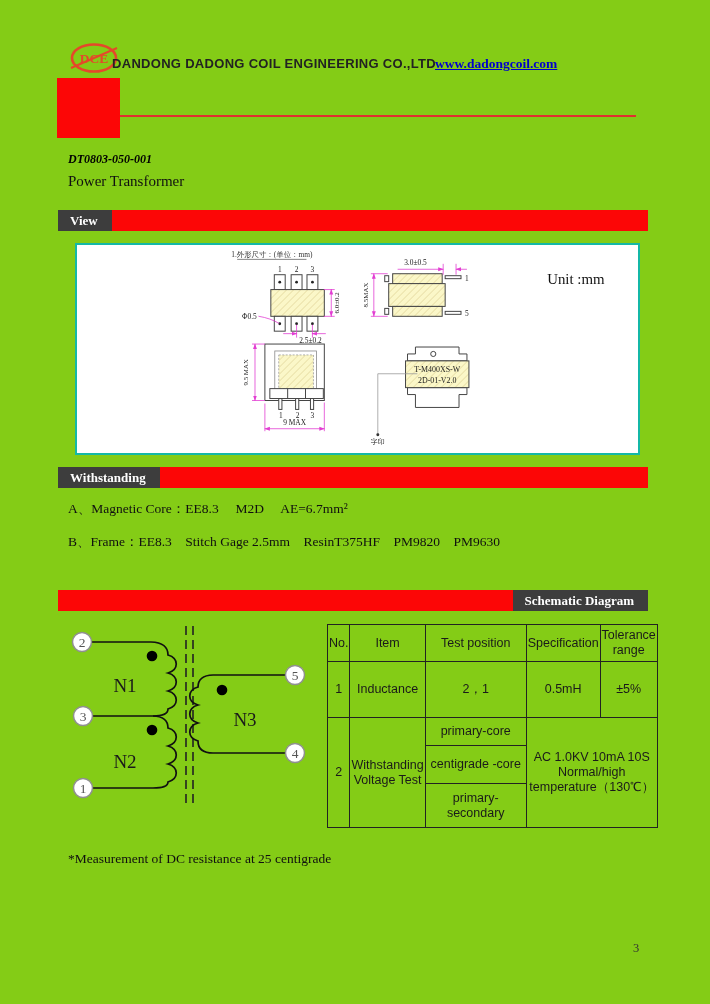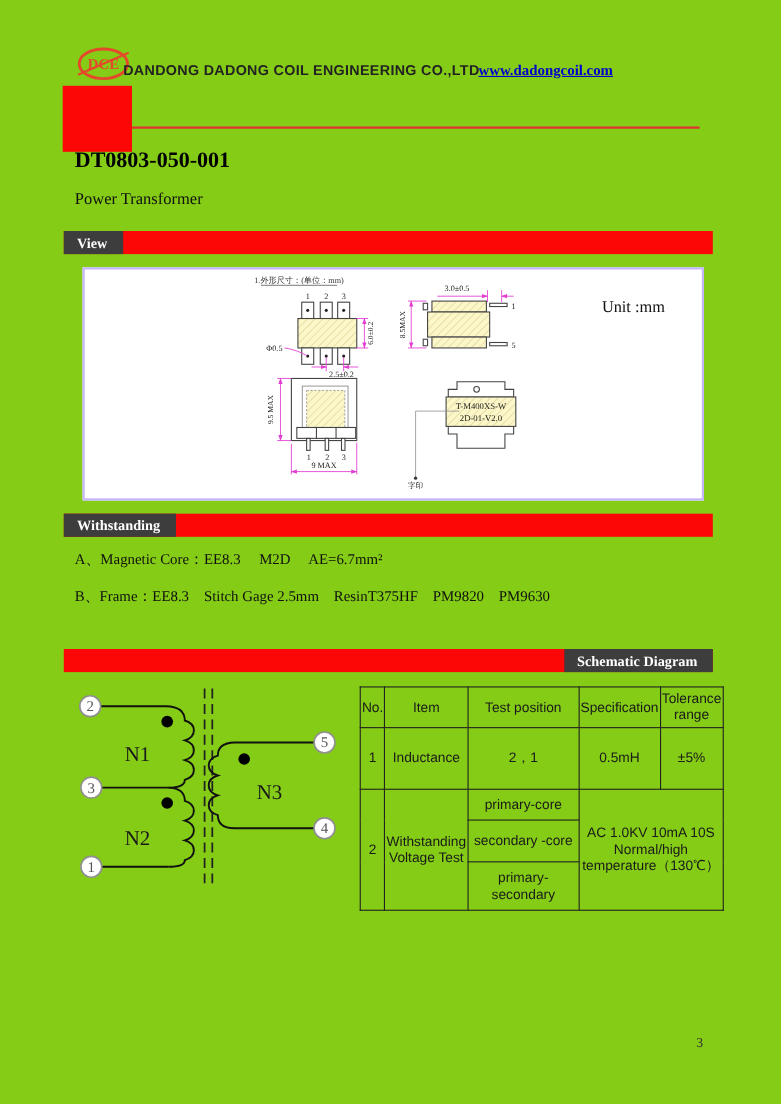--- a/index.html
+++ b/index.html
@@ -14,35 +14,35 @@
     left:112px; top:56px; font-family:"Liberation Sans", sans-serif;
     font-weight:bold; font-size:13px; letter-spacing:.3px; color:#222; white-space:nowrap;
   }
   .website {
     left:435px; top:56px; font-family:"Liberation Serif", serif; font-weight:bold;
     font-size:13.5px; color:#0000cd; text-decoration:underline; white-space:nowrap; cursor:pointer;
   }
   .red-block { left:57px; top:78px; width:63px; height:60px; background:#fc0606; }
   .red-line  { left:120px; top:115px; width:516px; height:2px; background:#e03030; }
 
-  .part-number { left:68px; top:135px; font-size:20px; font-weight:bold; color:#000; }
+  .part-number { left:68px; top:152px; font-size:12px; font-weight:bold; color:#000;font-style:italic; }
   .product     { left:68px; top:173px; font-size:15px; color:#111; }
 
   
   .bar { height:21px; width:590px; background:#fc0606; display:flex; align-items:stretch; }
   .bar .lbl {
     background:#3d3d3d; color:#fff; font-weight:bold; font-size:13px;
     line-height:21px; padding:0 14px 0 12px; white-space:nowrap;
   }
   .bar-view  { left:58px; top:210px; }
   .bar-char  { left:58px; top:467px; }
   .bar-schem { left:58px; top:590px;justify-content:flex-end; }
 
   
-  .view-box { left:75px; top:243px; width:561px; height:208px; border:2px solid #c4b5fd; background:#fff; }
+  .view-box { left:75px; top:243px; width:561px; height:208px; border:2px solid #14b8a6; background:#fff; }
 
   
   .char-line { left:68px; font-size:13.5px; white-space:pre; color:#101010; }
   .char-a { top:500px; } .char-b { top:533px; } .char-c { top:565px; }
 
   
   .spec-table {
     left:327px; top:624px; border-collapse:collapse; table-layout:fixed;
     font-family:"Liberation Sans", sans-serif; font-size:12.5px; color:#1a1a1a;
   }
@@ -268,23 +268,24 @@
         <td>0.5mH</td>
         <td>±5%</td>
       </tr>
       <tr class="r-2a">
         <td rowspan="3">2</td>
         <td rowspan="3">Withstanding Voltage Test</td>
         <td>primary-core</td>
         <td rowspan="3" colspan="2">AC 1.0KV 10mA 10S Normal/high temperature（130℃）</td>
       </tr>
       <tr class="r-2b">
-        <td>secondary -core</td>
+        <td>centigrade -core</td>
       </tr>
       <tr class="r-2c">
         <td>primary-secondary</td>
       </tr>
     </tbody>
   </table>
 
+  <div class="abs footnote fn-2">*Measurement of DC resistance at 25 centigrade</div>
 
   <div class="abs page-num">3</div>
 </div>
 
 </body></html>

